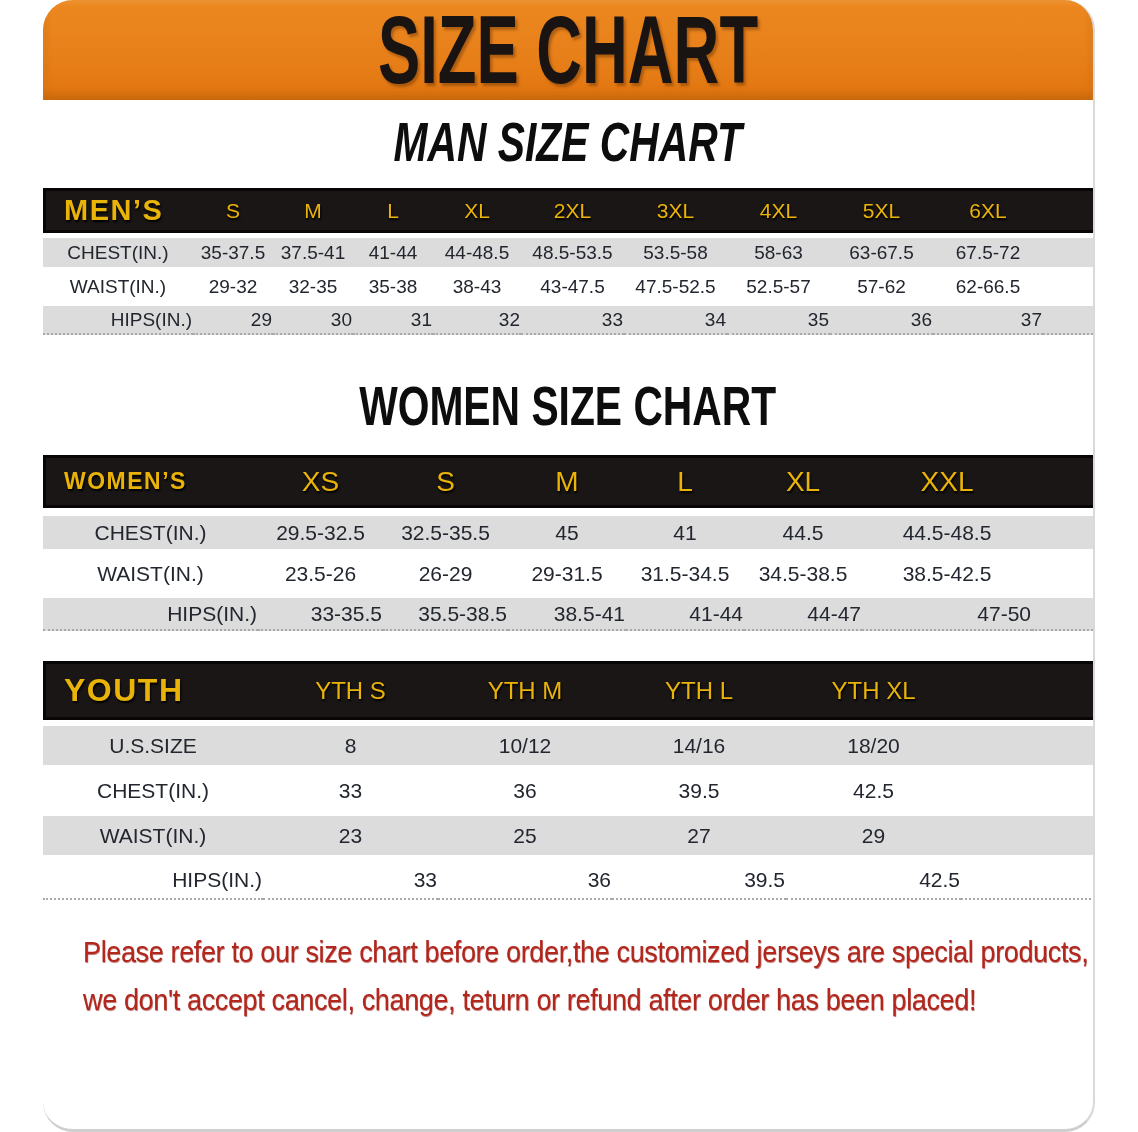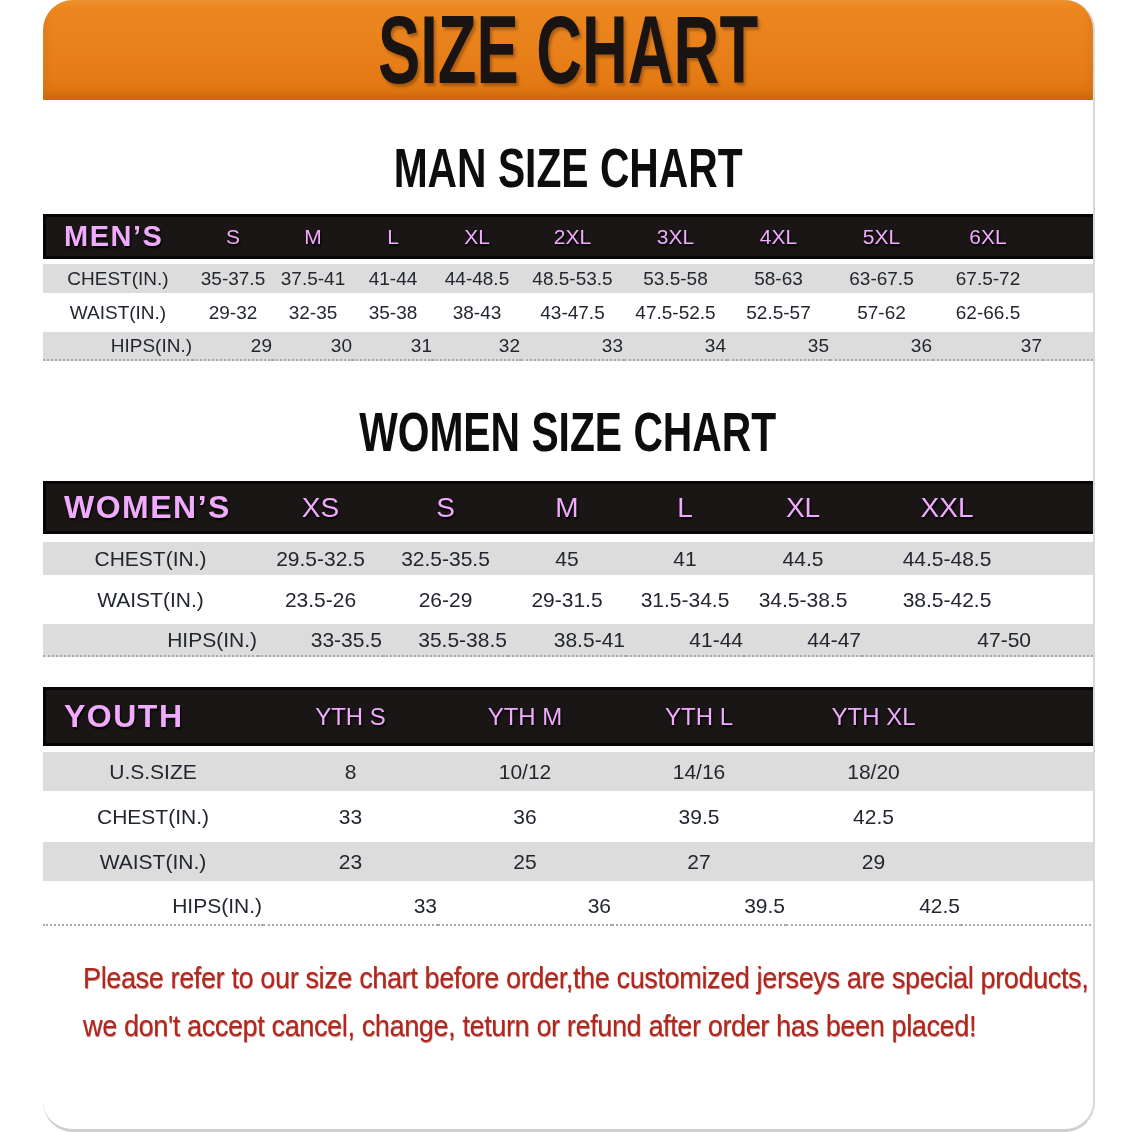--- a/index.html
+++ b/index.html
@@ -23,48 +23,48 @@
     transform: scale(0.72, 1.1); letter-spacing: 0px; white-space: nowrap;
     text-shadow: 3px 3px 3px rgba(60, 25, 0, 0.35);
   }
 
   
   .section-heading { margin: 0; text-align: center; line-height: 1; }
   .heading-text {
     display: inline-block; font-weight: bold; color: #0d0d0d;
     font-size: 51px; transform: scale(0.8, 1.1); white-space: nowrap;
   }
-  .sec-men   .section-heading { padding-top: 42px; }
+  .sec-men   .section-heading { padding-top: 16px; font-style: italic; }
   .sec-women .section-heading { padding-top: 40px; text-decoration: underline; }
   .sec-youth .section-heading { padding-top: 56px; }
 
   
   .size-table { table-layout: fixed; border-collapse: separate; margin: 16px auto 0 auto; }
   .size-table thead th {
-    background: #1a1615; color: #f0abfc; font-weight: normal; text-align: center;
+    background: #1a1615; color: #eab308; font-weight: normal; text-align: center;
     border-top: 3px solid #070505; border-bottom: 3px solid #070505;
     text-shadow: 1px 2px 2px #000; overflow: hidden;
   }
   .size-table thead th:first-child { border-left: 3px solid #070505; }
   .size-table thead th:last-child  { border-right: 3px solid #070505; }
   .size-table thead th.corner {
     font-weight: bold; text-align: left; padding-left: 18px; letter-spacing: 1.5px;
   }
   .size-table tbody td { text-align: center; color: #22262e; overflow: hidden; }
   .size-table tbody tr.stripe td { background: #dcdcdc; }
   .size-table tbody tr:last-child td { border-bottom: 2px dotted #a9a9a9; text-align: right; }
 
   .tbl-men   { width: 1058px; border-spacing: 0 5px; }
   .tbl-men   thead th { height: 45px; font-size: 21px; }
   .tbl-men   thead th.corner { font-size: 29px; }
   .tbl-men   tbody td { height: 29px; font-size: 19px; }
 
   .tbl-women { width: 1066px; border-spacing: 0 8px; }
   .tbl-women thead th { height: 53px; font-size: 28px; }
-  .tbl-women thead th.corner { font-size: 32px; }
+  .tbl-women thead th.corner { font-size: 23px; }
   .tbl-women tbody td { height: 33px; font-size: 21px; }
 
   .tbl-youth { width: 1064px; border-spacing: 0 6px; }
   .tbl-youth thead th { height: 59px; font-size: 24px; }
   .tbl-youth thead th.corner { font-size: 32px; }
   .tbl-youth tbody td { height: 39px; font-size: 21px; }
 
   
   .disclaimer { margin: 22px 0 0 40px; color: #b2261c; }
   .disclaimer p {

